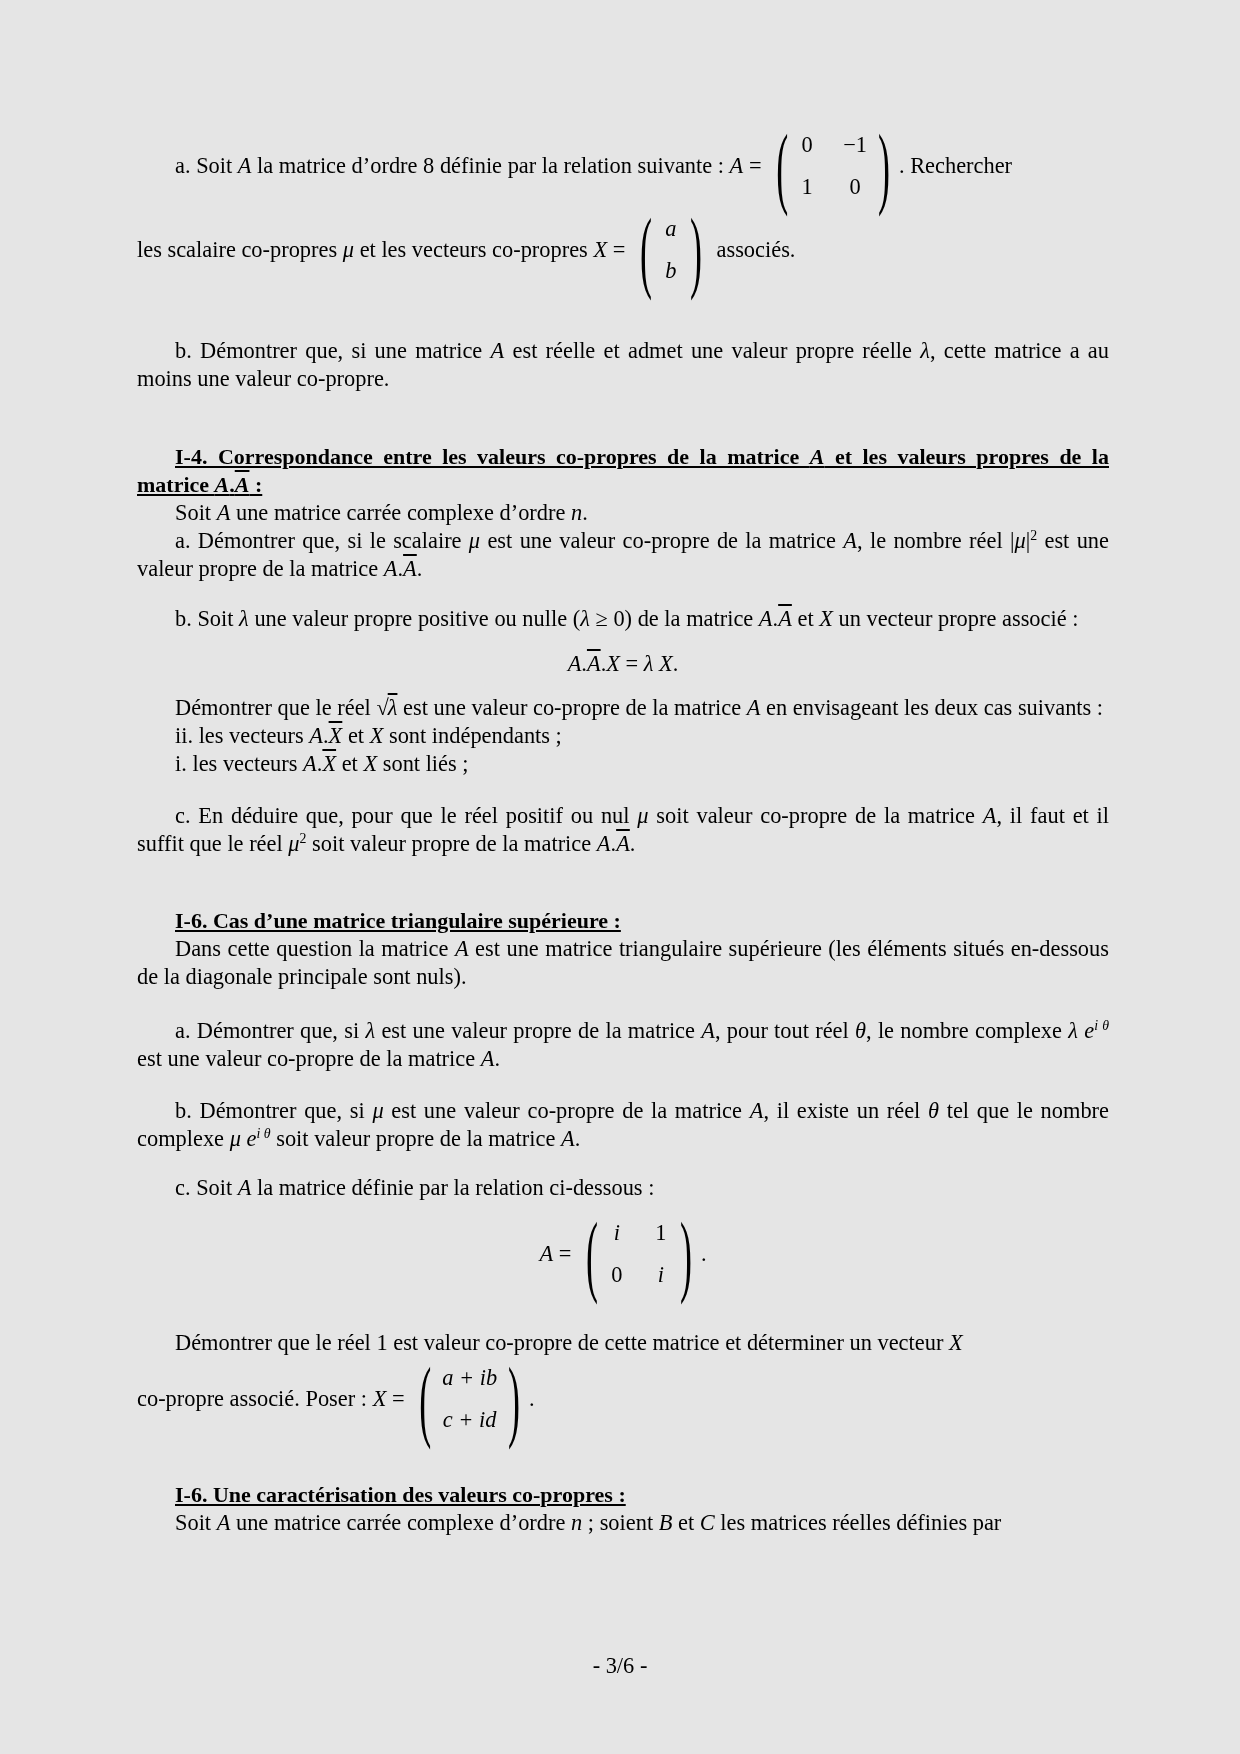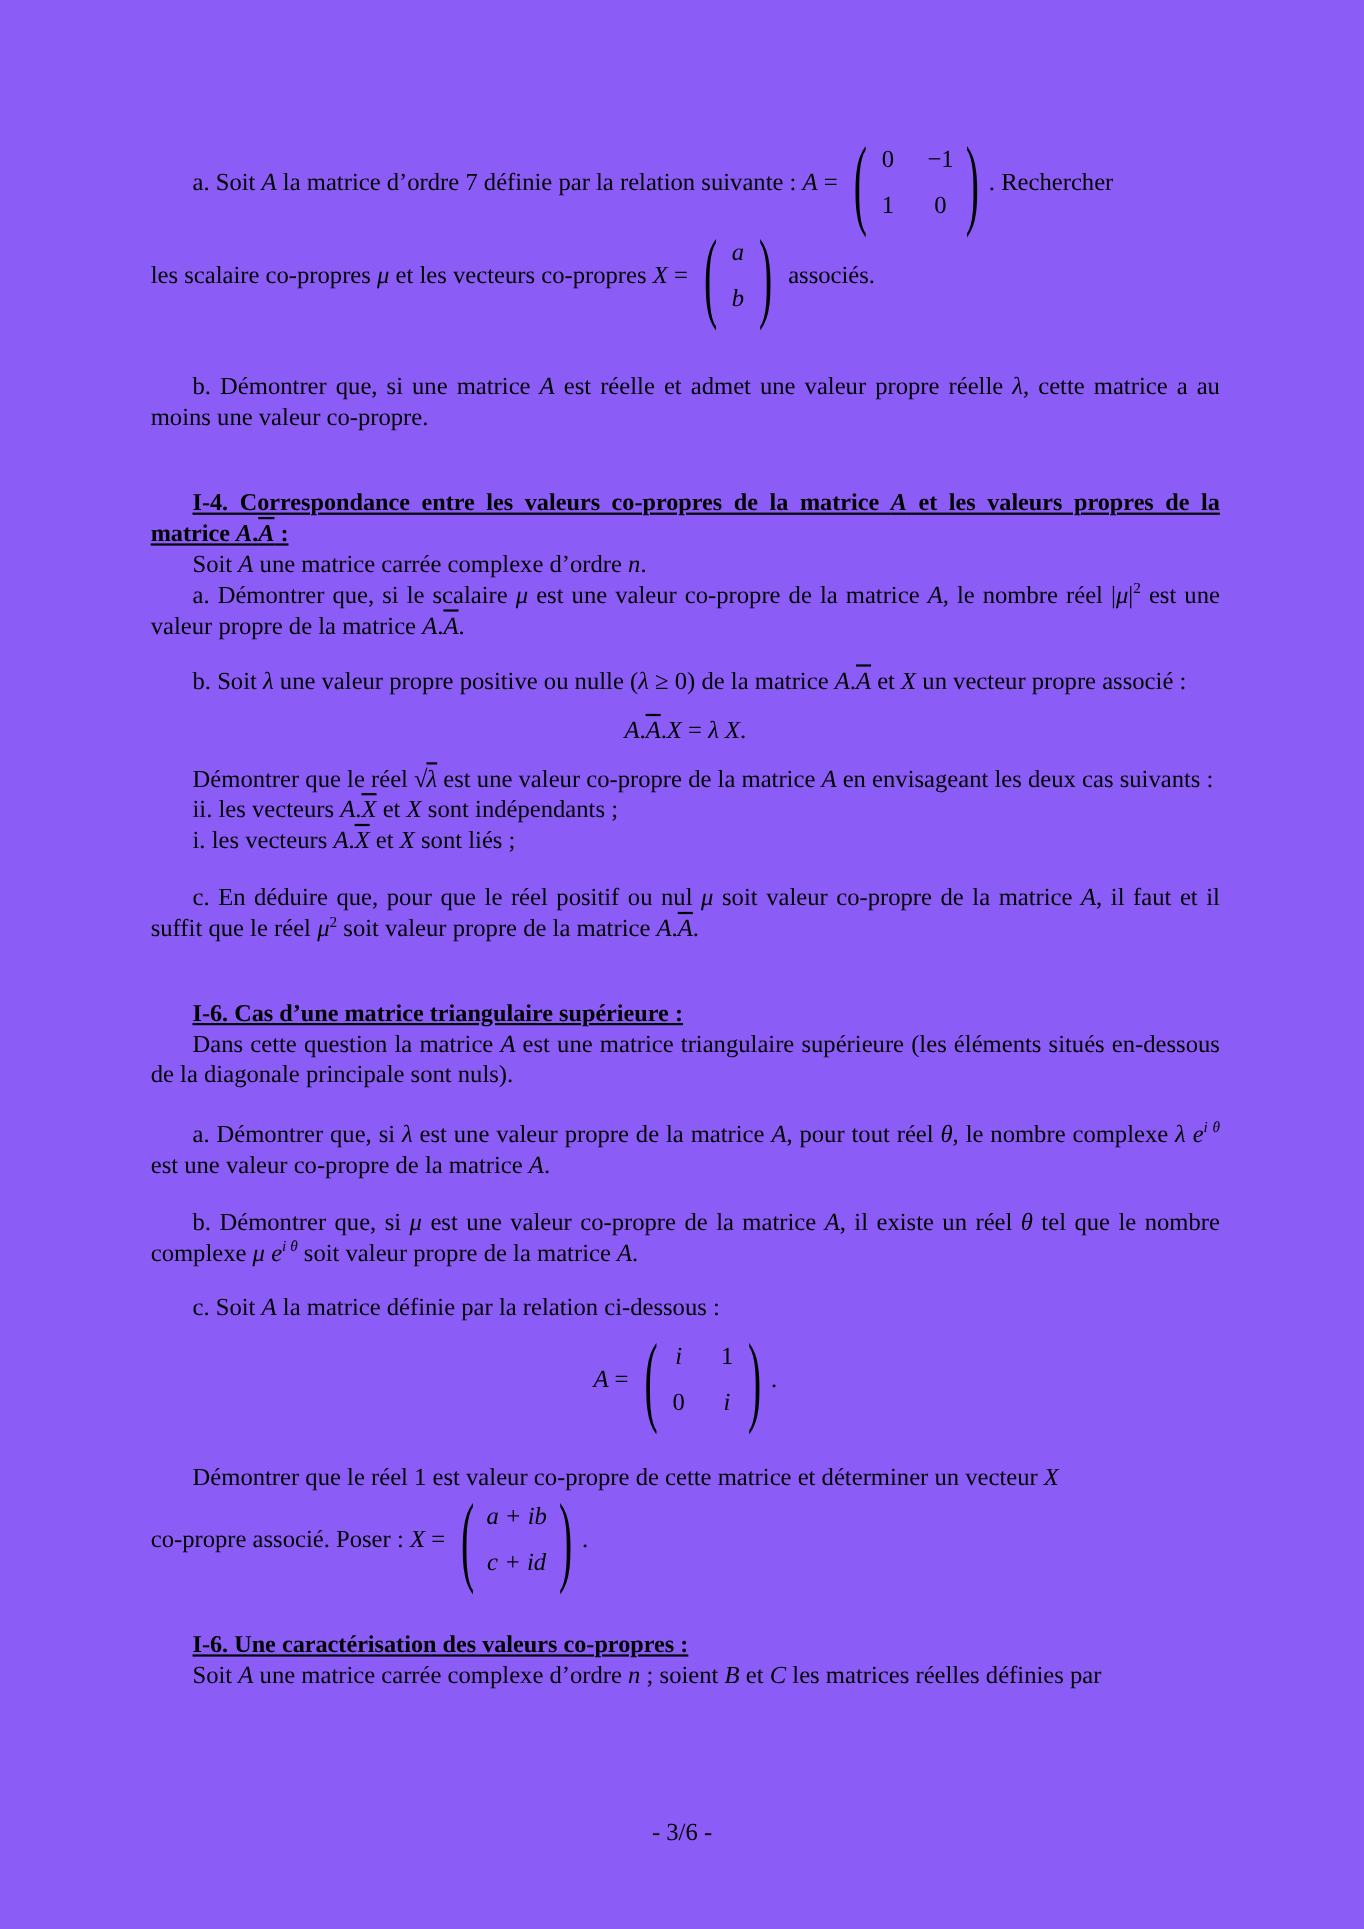--- a/index.html
+++ b/index.html
@@ -1,19 +1,19 @@
 <!DOCTYPE html>
 <html><head>
 <meta charset="utf-8">
 <style>
   html,body{margin:0;padding:0;background:#ffffff;}
   .page{
     position:relative;
     width:1240px;height:1754px;
-    background:#8b5cf6;color:#000;
+    background:#e5e5e5;color:#000;
     font-family:"Liberation Serif", serif;
     font-size:22.4px;
     overflow:hidden;
   }
   #doc{position:absolute;left:137px;top:124px;width:972px;}
   .block{text-align:justify;line-height:28px;}
   .heading{font-weight:bold;font-size:22px;text-decoration:underline;}
   .equation{text-align:center;}
   .ind{text-indent:38px;}
   .nowrap{white-space:nowrap;text-align:left;}
@@ -33,21 +33,21 @@
   .footer{position:absolute;left:0;right:0;top:1652px;text-align:center;line-height:28px;}
 </style>
 </head>
 <body>
 
 <div class="page">
   <div id="doc">
       <div class="block para flexline ind">
         <span>a. Soit </span>
         <span class="it">A</span>
-        <span> la matrice d’ordre 7 définie par la relation suivante : </span>
+        <span> la matrice d’ordre 8 définie par la relation suivante : </span>
         <span class="it">A</span>
         <span> = </span>
         <span class="matrix"><span class="paren">(</span><span class="mgrid" style="grid-template-columns: repeat(2, auto);"><span class="mcell">0</span><span class="mcell">−1</span><span class="mcell">1</span><span class="mcell">0</span></span><span class="paren">)</span></span>
         <span>. Rechercher</span>
       </div>
       <div class="block para flexline">
         <span>les scalaire co-propres </span>
         <span class="it">μ</span>
         <span> et les vecteurs co-propres </span>
         <span class="it">X</span>

